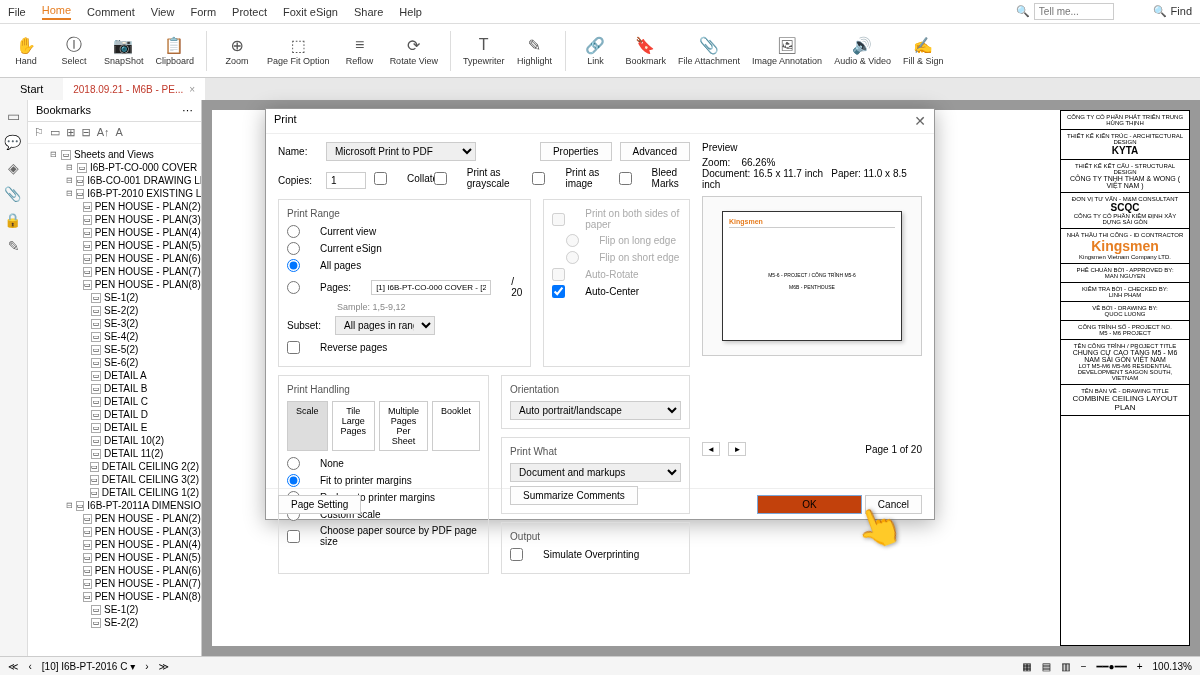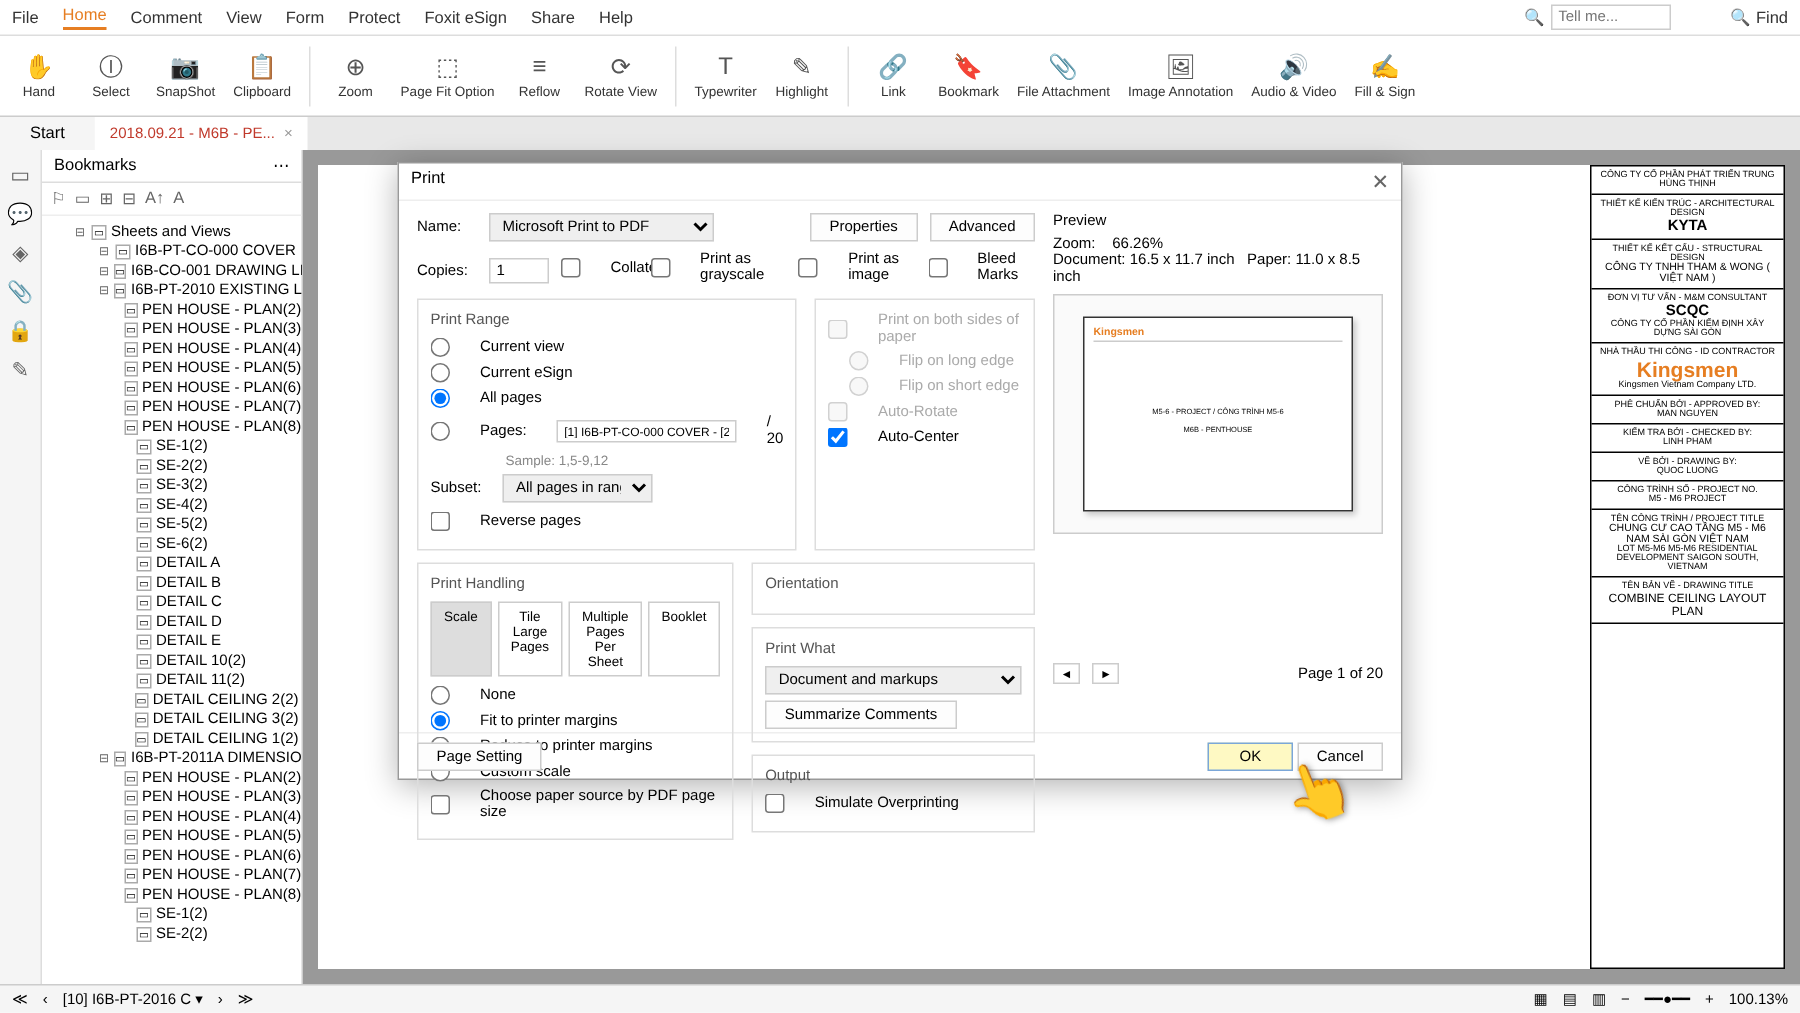--- a/index.html
+++ b/index.html
@@ -61,21 +61,21 @@
 .dlg-close { cursor: pointer; font-size: 14px; color: #666; }
 .dlg-body { display: flex; padding: 8px 12px; gap: 12px; height: calc(100% - 56px); }
 .dlg-left { flex: 1; }
 .dlg-right { width: 220px; }
 .dlg-footer { padding: 6px 12px; border-top: 1px solid #eee; display: flex; justify-content: space-between; }
 
 .row { display: flex; align-items: center; gap: 8px; margin-bottom: 6px; font-size: 10px; }
 .row label { min-width: 40px; }
 select, input[type=text] { border: 1px solid #ccc; padding: 2px 4px; font-size: 10px; }
 .btn { border: 1px solid #ccc; background: #fdfdfd; padding: 3px 12px; font-size: 10px; cursor: pointer; }
-.btn-primary { background: #fef9c3; border-color: #7ba7d9; padding: 3px 20px; }
+.btn-primary { background: #c2410c; border-color: #7ba7d9; padding: 3px 44px; }
 
 .fieldset { border: 1px solid #ddd; padding: 8px; margin-bottom: 8px; }
 .fieldset-title { font-size: 10px; color: #555; margin-bottom: 6px; }
 .radio-row, .check-row { display: flex; align-items: center; gap: 20px; font-size: 10px; margin-bottom: 4px; }
 .radio-row input, .check-row input { margin: 0; }
 
 .seg-btns { display: flex; gap: 4px; }
 .seg-btn { border: 1px solid #ccc; padding: 4px 8px; font-size: 9px; text-align: center; cursor: pointer; }
 .seg-btn.active { background: #ddd; }
 
@@ -575,20 +575,21 @@
               <span>Custom scale</span>
             </label>
           <label class="check-row">
               <input type="checkbox" style="">
               <span>Choose paper source by PDF page size</span>
             </label>
         </div>
         <div>
           <div class="fieldset">
             <div class="fieldset-title">Orientation</div>
+            <select style="width:100%"><option>Auto portrait/landscape</option></select>
           </div>
           <div class="fieldset">
             <div class="fieldset-title">Print What</div>
             <select style="width:100%"><option>Document and markups</option></select>
             <div style="height:4px"></div>
             <button class="btn">Summarize Comments</button>
           </div>
           <div class="fieldset">
             <div class="fieldset-title">Output</div>
             <label class="check-row">

